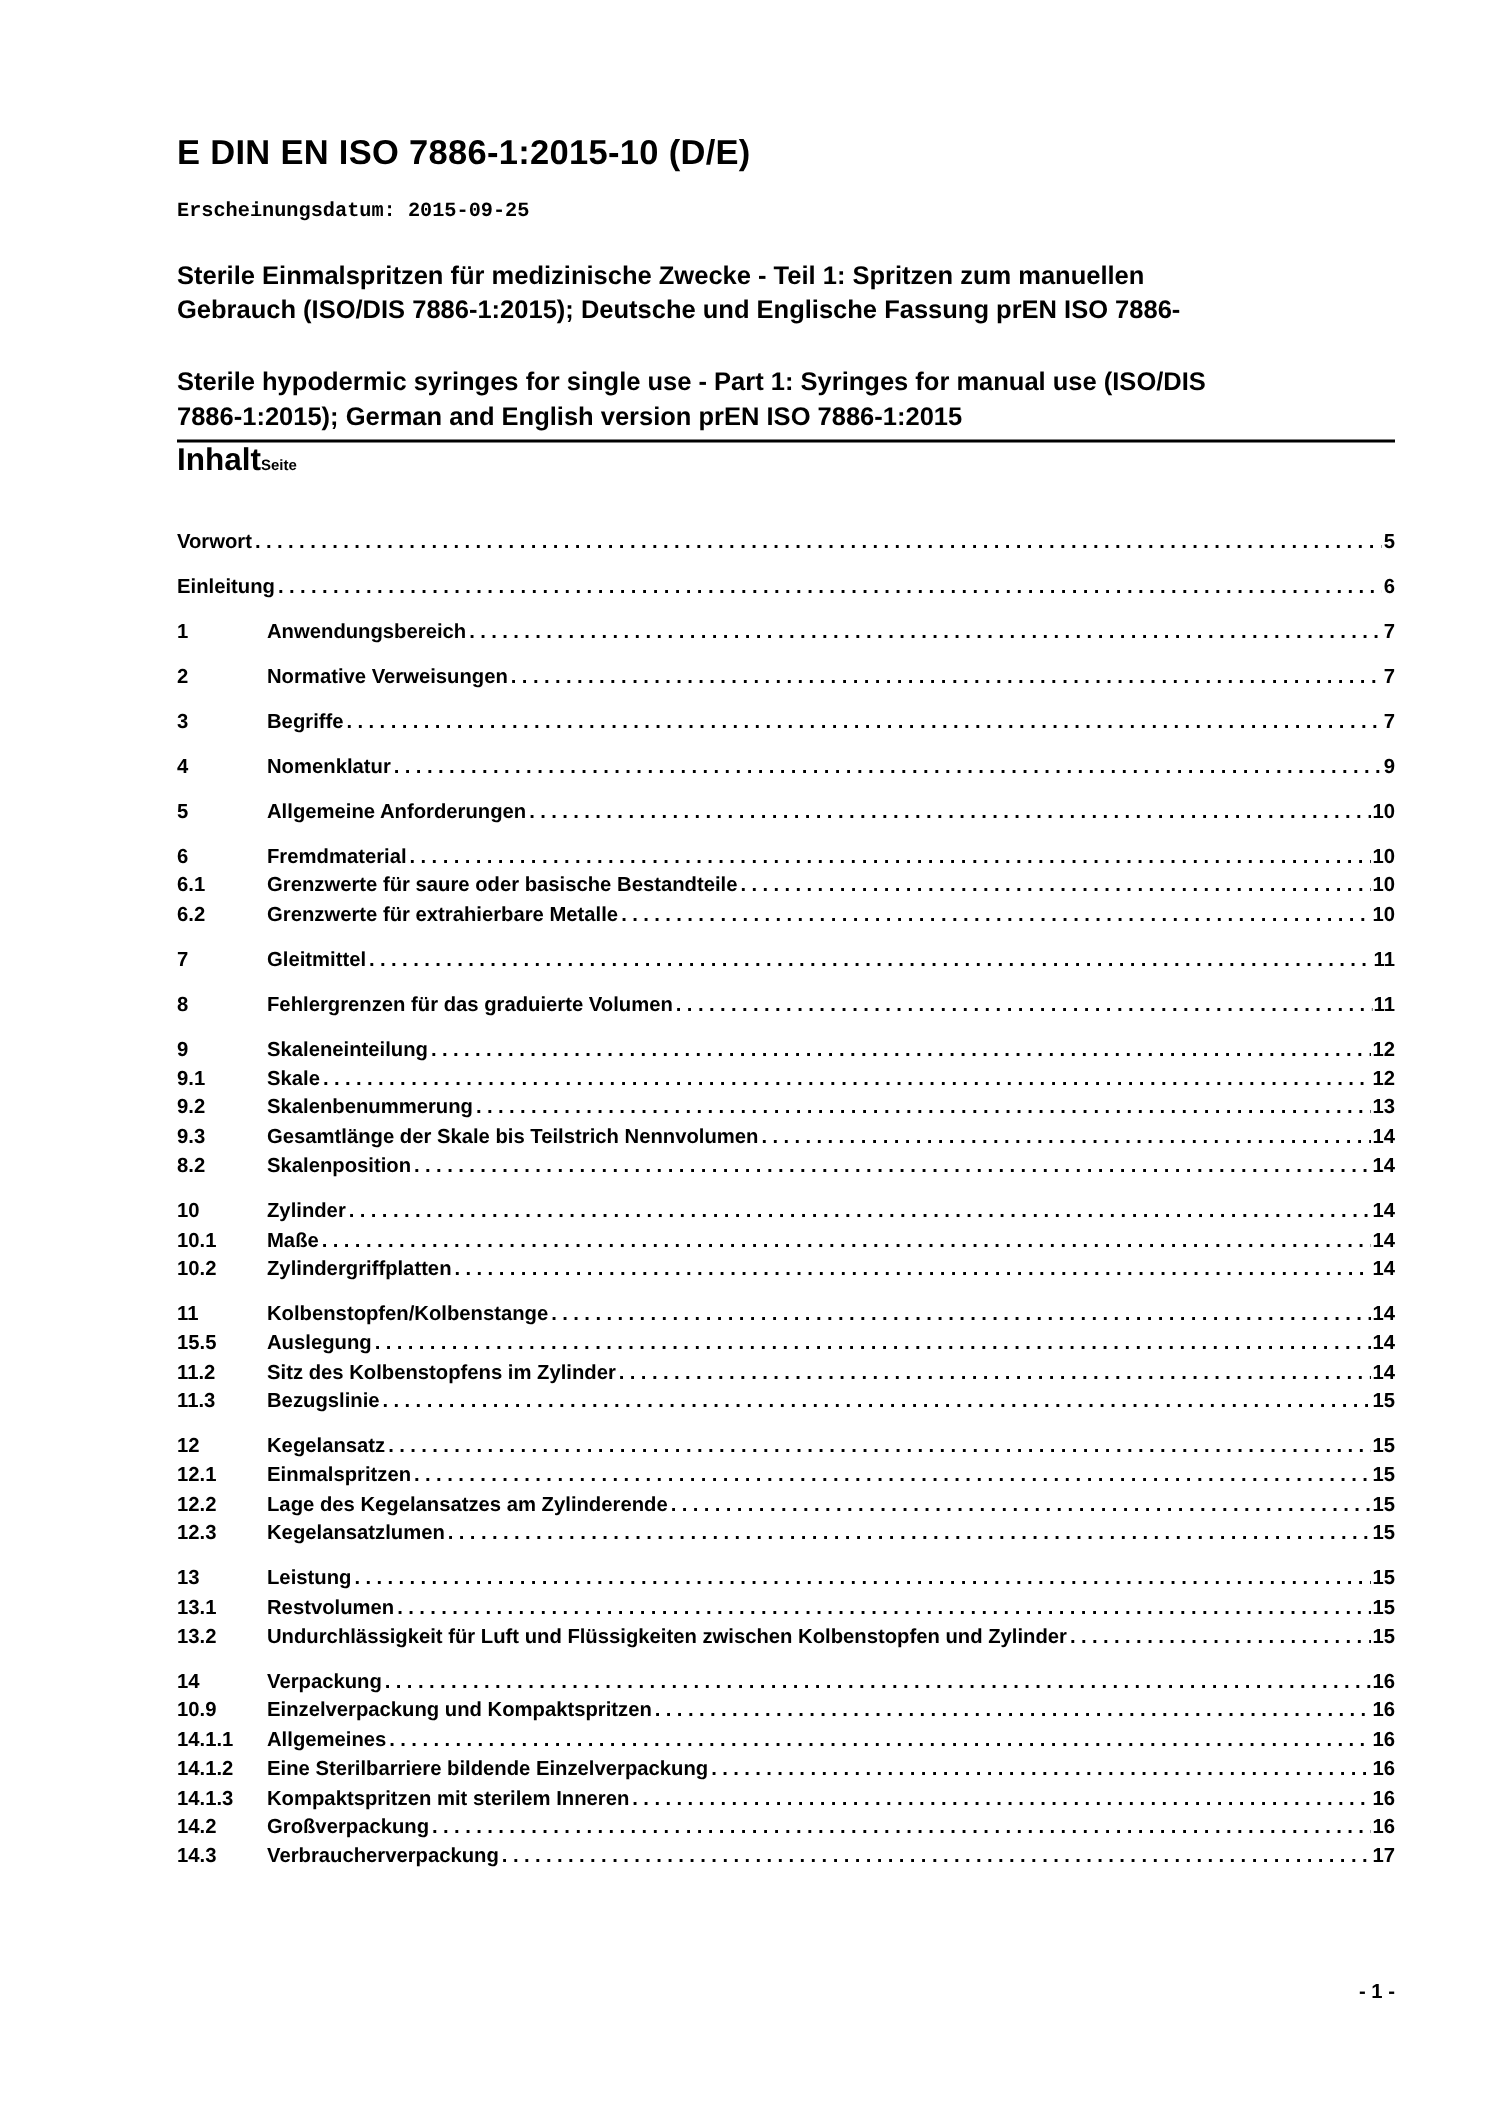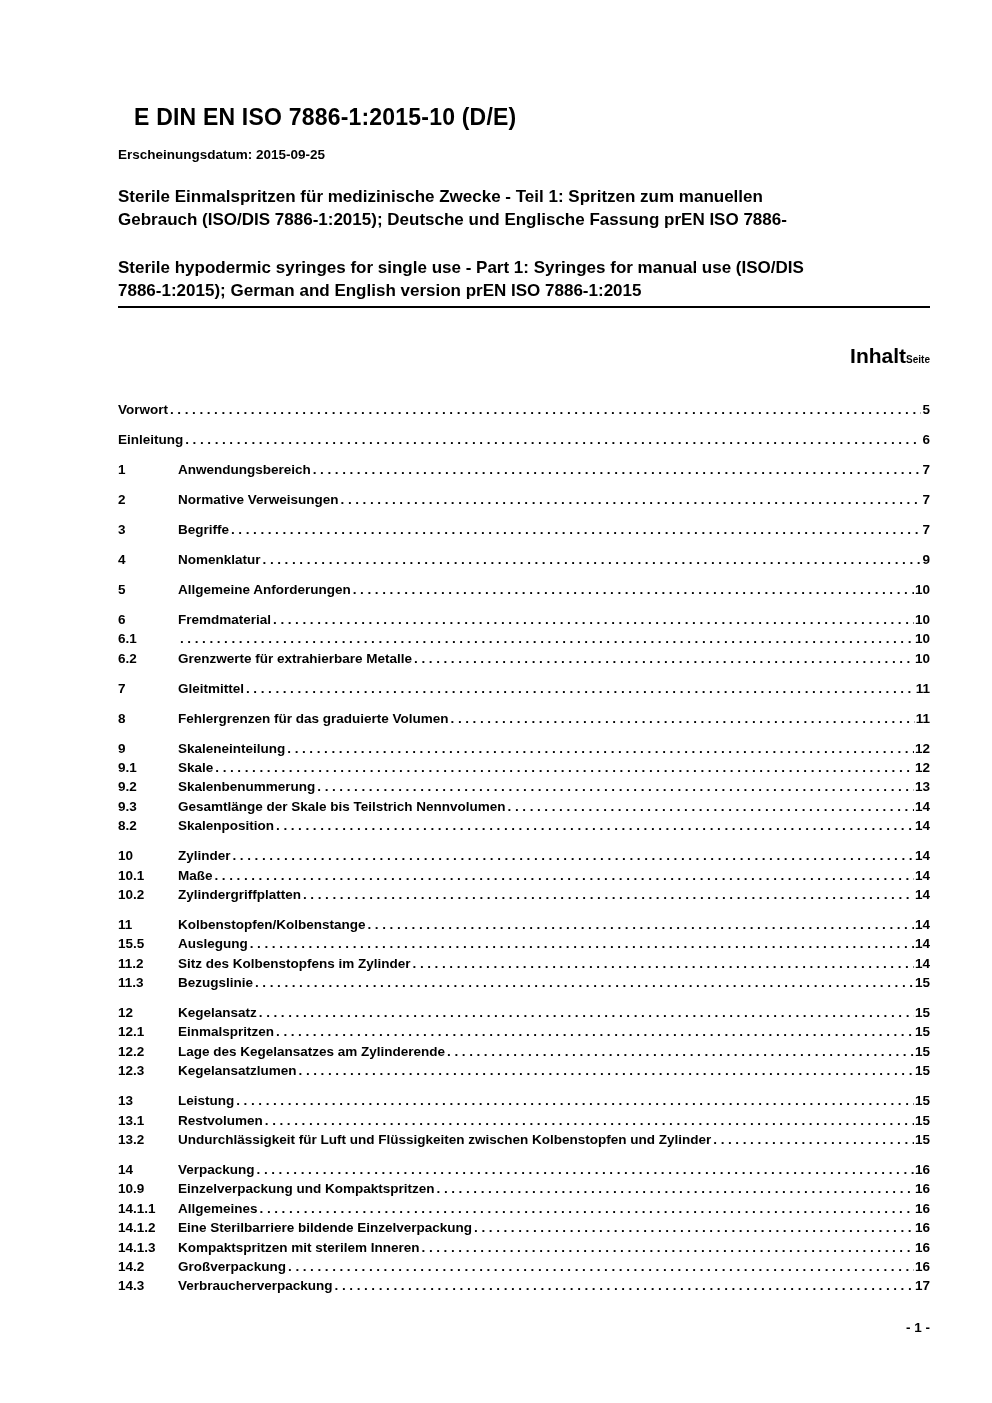--- a/index.html
+++ b/index.html
@@ -6,30 +6,30 @@
   body {
     width: 992px; height: 1403px;
     background: #ffffff; color: #000000;
     font-family: "Liberation Sans", sans-serif;
     font-weight: 700;
     position: relative;
     overflow: hidden;
   }
   .content { position: absolute; left: 118px; top: 0; width: 812px; }
 
-  .doc-title { margin: 16px; padding-top: 88px; font-size: 23px; line-height: 26px; letter-spacing: 0.2px; }
-  .release-date { font-size: 13.5px; line-height: 17px; margin-top: 3px; }
+  .doc-title { margin: 0; padding-top: 88px; font-size: 23px; line-height: 26px; letter-spacing: 0.2px; }
+  .release-date { font-size: 13.5px; line-height: 17px; margin-top: 19px; font-family: Liberation Mono, monospace; }
 
   .doc-subtitle { font-size: 17px; line-height: 23px; }
   .title-de { margin-top: 22px; }
   .title-en { margin-top: 25px; }
 
   .divider { margin: 4px 0 0 0; border: none; border-top: 2px solid #000; width: 100%; height: 0; }
 
-  .toc-header { display: flex; justify-content: flex-end; align-items: baseline; margin-top: 36px; }
+  .toc-header { display: flex; justify-content: flex-start; align-items: baseline; }
   .toc-heading { font-size: 21px; line-height: 24px; margin: 0; }
   .page-col-label { font-size: 10px; }
 
   .toc-list { margin-top: 32px; font-size: 13.5px; }
   .toc-group { margin-bottom: 10.6px; }
   .toc-group:last-child { margin-bottom: 0; }
   .toc-row { display: flex; align-items: flex-end; line-height: 19.4px; height: 19.4px; }
   .toc-num { flex: 0 0 60px; white-space: nowrap; }
   .toc-label { white-space: nowrap; flex-shrink: 0; }
   .toc-dots { flex: 1 1 auto; min-width: 0; overflow: hidden; white-space: nowrap; margin-left: 2px; }
@@ -126,20 +126,21 @@
       </div>
       <div class="toc-group">
         <div class="toc-row">
           <span class="toc-num">6</span>
           <span class="toc-label">Fremdmaterial</span>
           <span class="toc-dots"></span>
           <span class="toc-page">10</span>
         </div>
         <div class="toc-row">
           <span class="toc-num">6.1</span>
+          <span class="toc-label">Grenzwerte für saure oder basische Bestandteile</span>
           <span class="toc-dots"></span>
           <span class="toc-page">10</span>
         </div>
         <div class="toc-row">
           <span class="toc-num">6.2</span>
           <span class="toc-label">Grenzwerte für extrahierbare Metalle</span>
           <span class="toc-dots"></span>
           <span class="toc-page">10</span>
         </div>
       </div>

